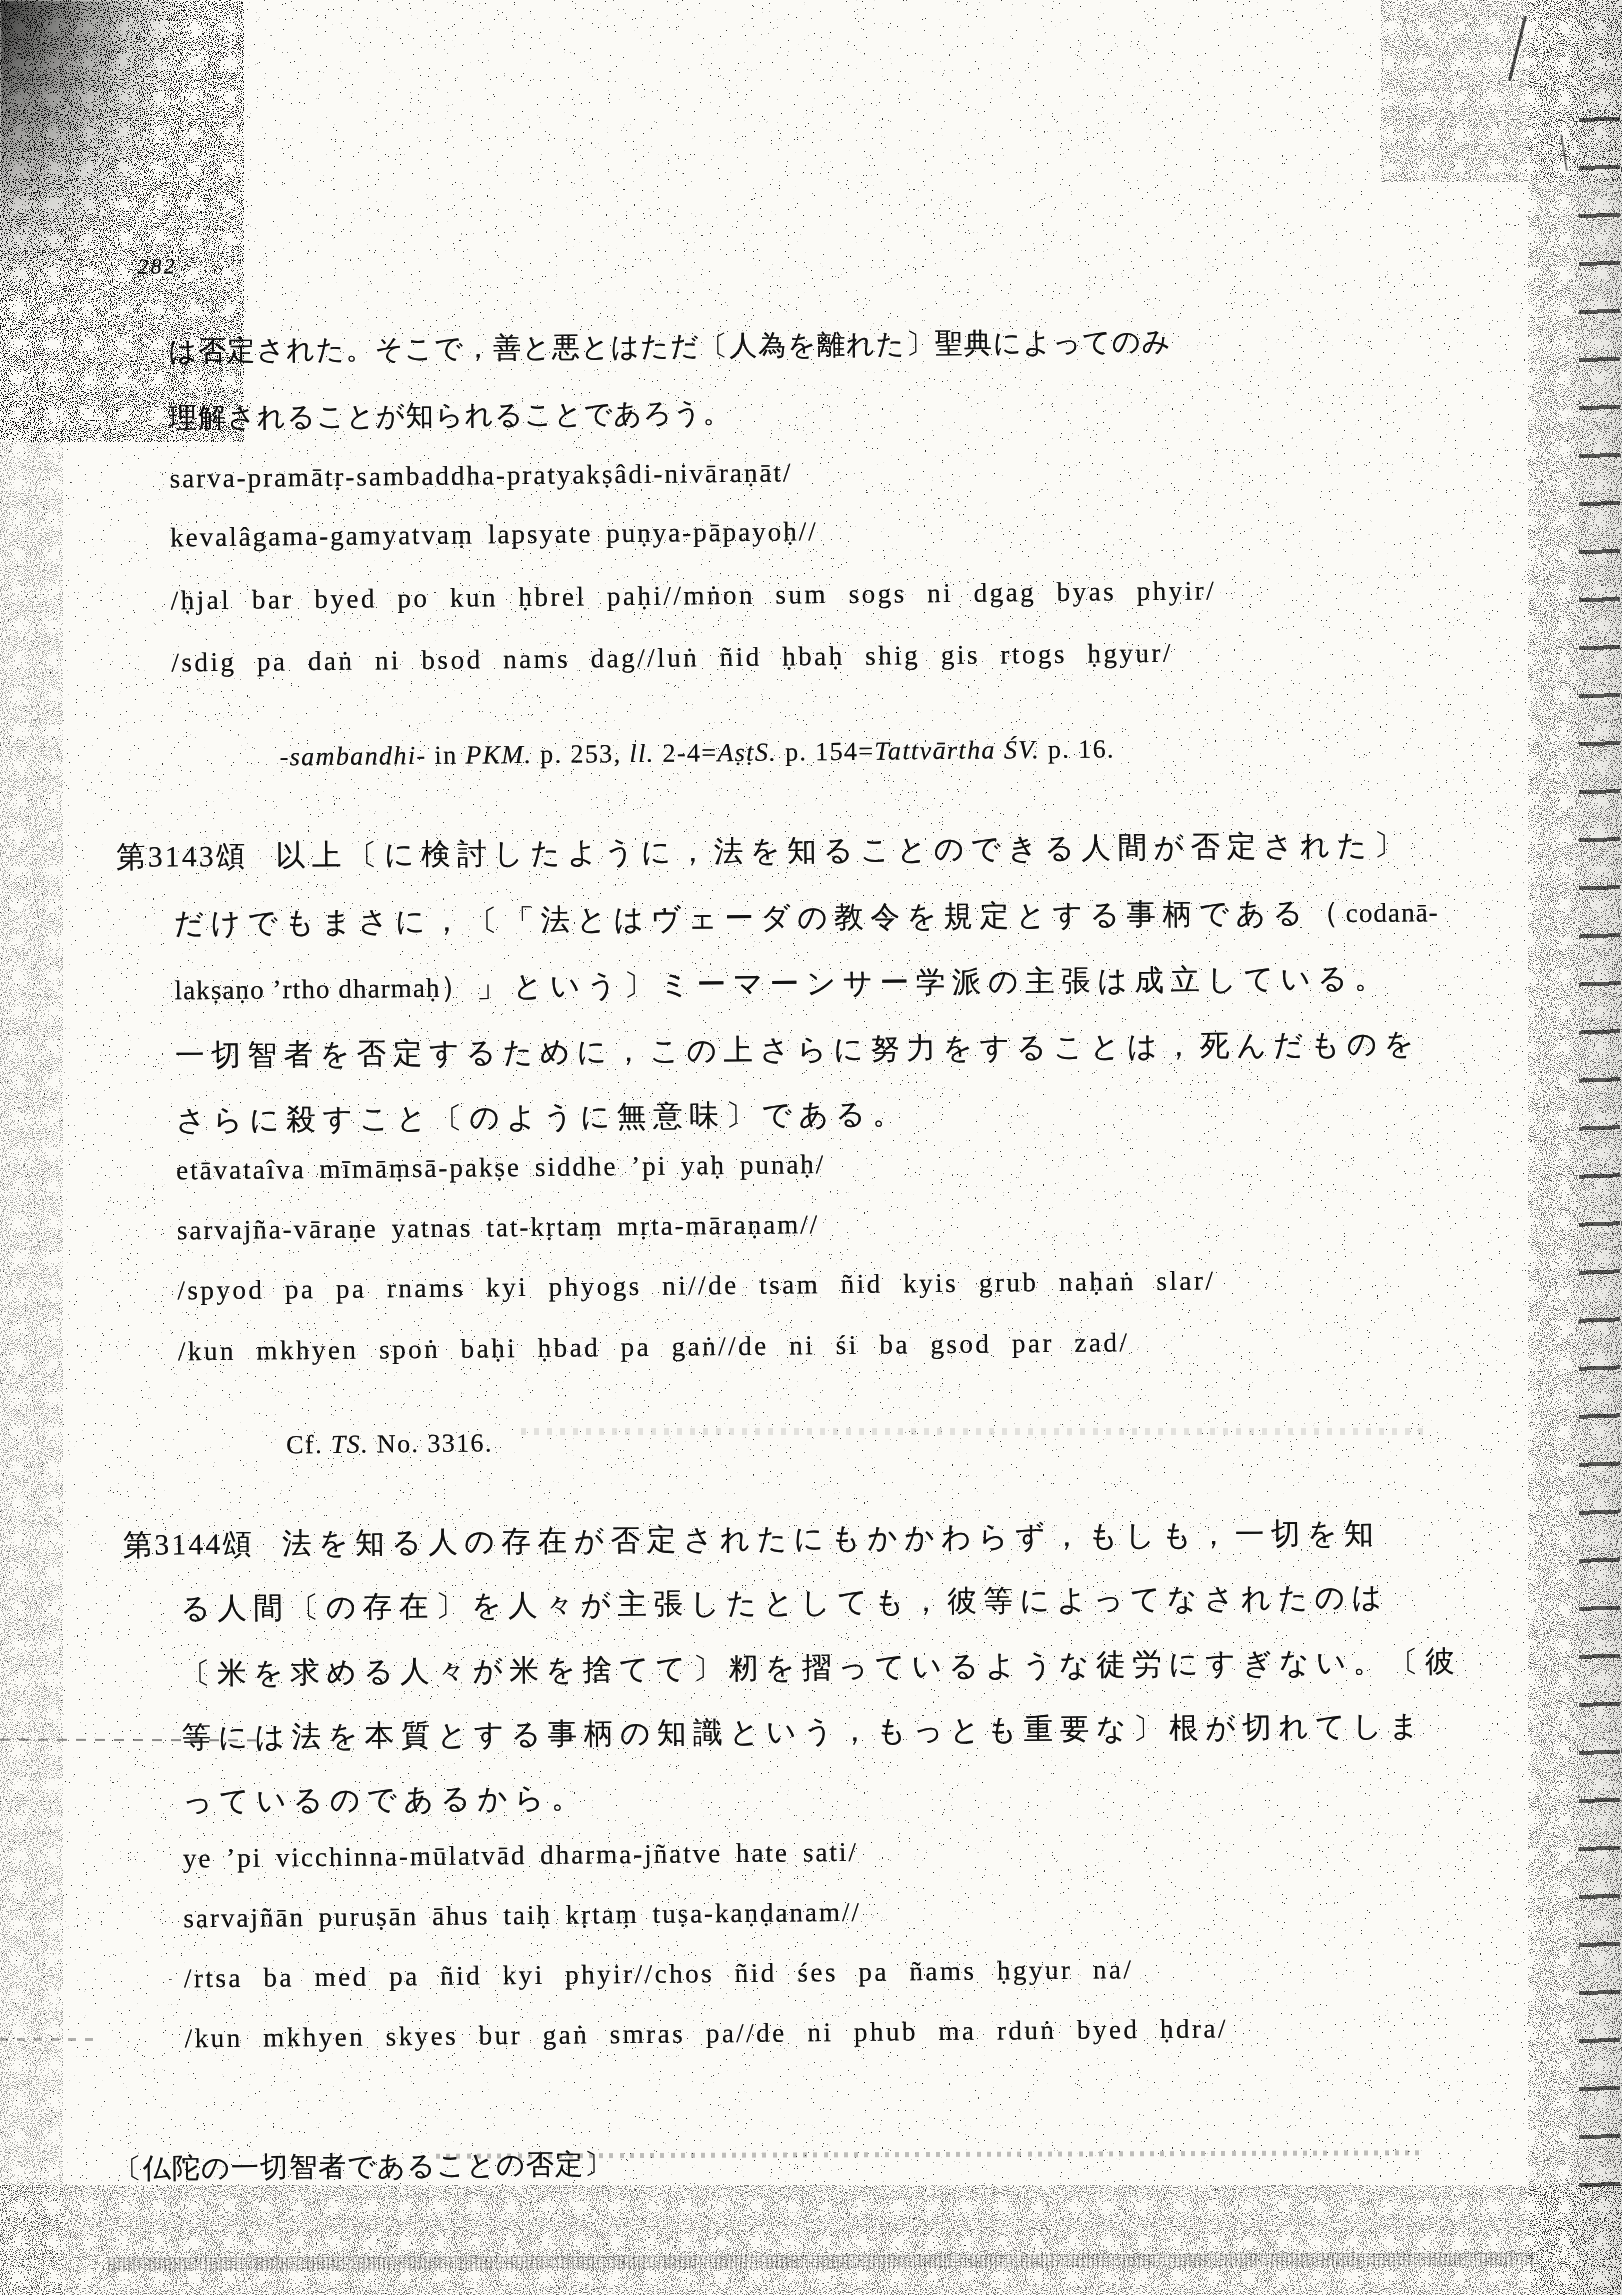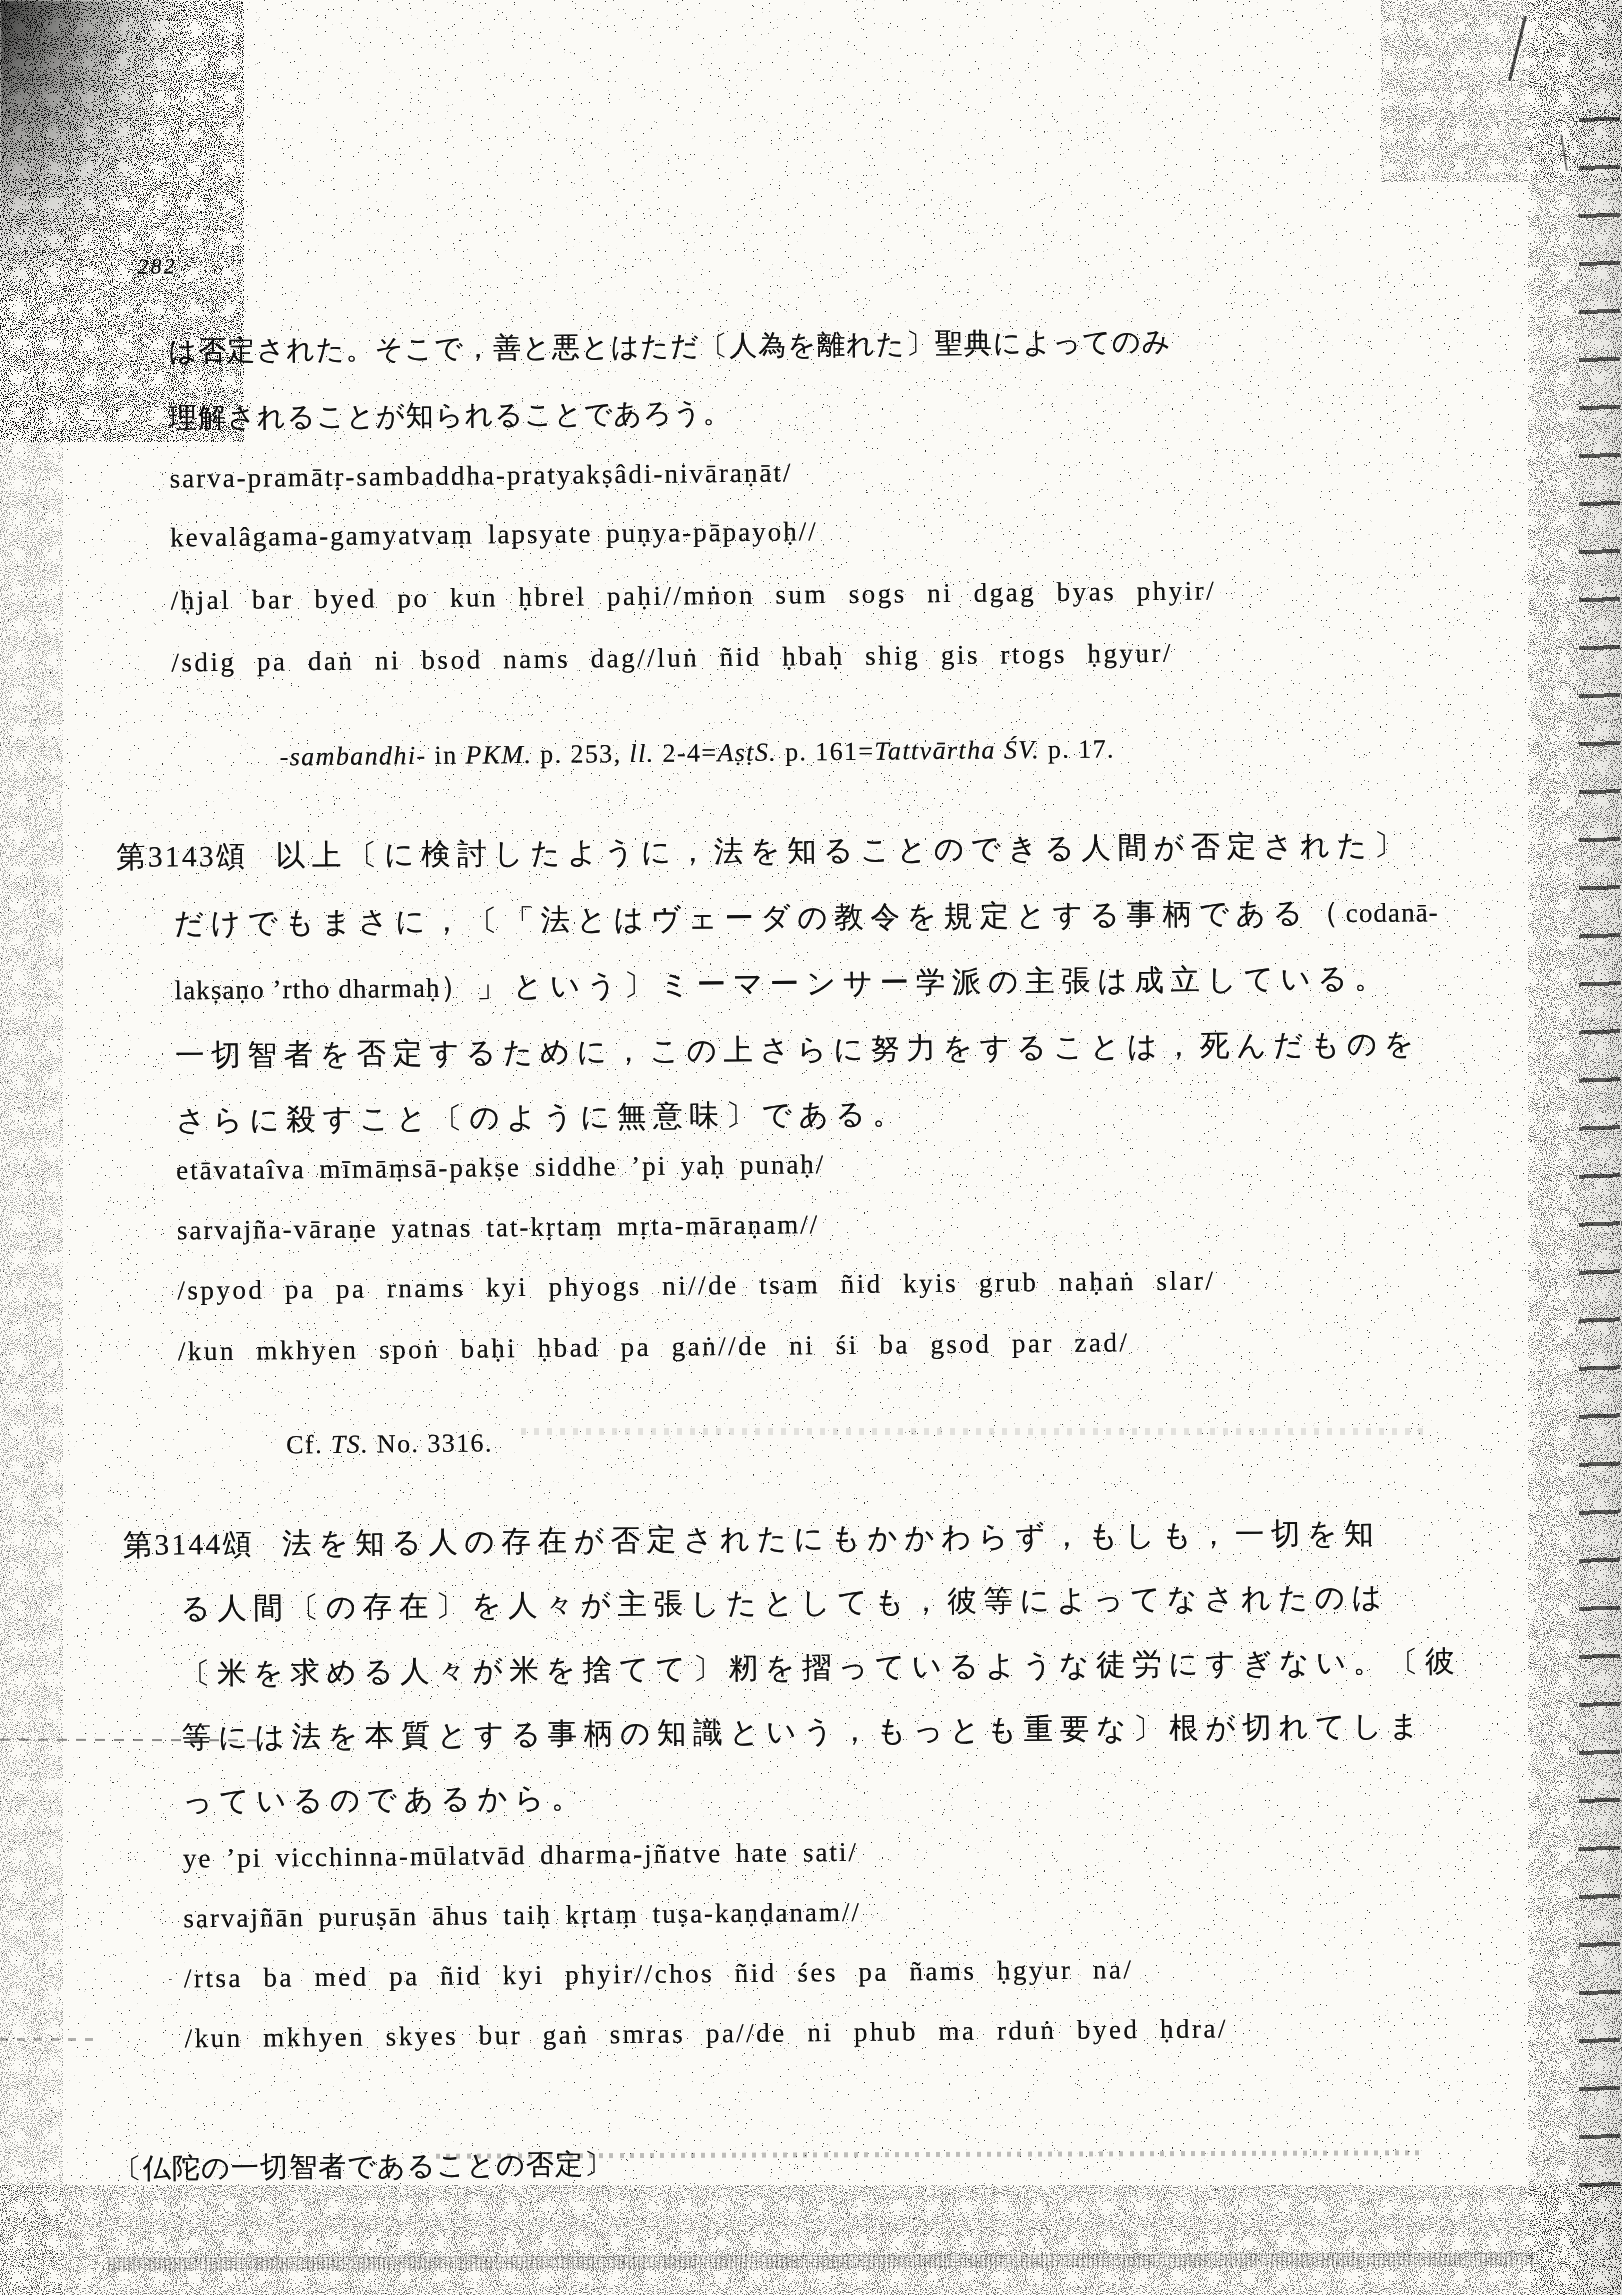--- a/index.html
+++ b/index.html
@@ -76,21 +76,21 @@
 
     <div class="pageno">282</div>
 
     <div class="line jp-tight" style="top:334px">は否定された。そこで，善と悪とはただ〔人為を離れた〕聖典によってのみ</div>
     <div class="line jp-tight" style="top:401px">理解されることが知られることであろう。</div>
     <div class="line skt" style="top:465px">sarva-pramātṛ-sambaddha-pratyakṣâdi-nivāraṇāt/</div>
     <div class="line skt" style="top:524px">kevalâgama-gamyatvaṃ lapsyate puṇya-pāpayoḥ//</div>
     <div class="line tib" style="top:587px">/ḥjal bar byed po kun ḥbrel paḥi//mṅon sum sogs ni dgag byas phyir/</div>
     <div class="line tib" style="top:649px">/sdig pa daṅ ni bsod nams dag//luṅ ñid ḥbaḥ shig gis rtogs ḥgyur/</div>
     <div class="line ref" style="top:715px;left:225px">
-      <i>-sambandhi-</i><span> in </span><i>PKM.</i><span> p. 253, </span><i>ll.</i><span> 2-4=</span><i>AṣṭS.</i><span> p. 161=</span><i>Tattvārtha ŚV.</i><span> p. 17.</span>
+      <i>-sambandhi-</i><span> in </span><i>PKM.</i><span> p. 253, </span><i>ll.</i><span> 2-4=</span><i>AṣṭS.</i><span> p. 154=</span><i>Tattvārtha ŚV.</i><span> p. 16.</span>
     </div>
 
     <div class="line jp row" style="top:839px;left:108px">
       <span class="vlabel">第3143頌</span><span>以上〔に検討したように，法を知ることのできる人間が否定された〕</span>
     </div>
     <div class="line jp" style="top:906px"><span>だけでもまさに，〔「法とはヴェーダの教令を規定とする事柄である（</span><span class="lat">codanā-</span></div>
     <div class="line jp" style="top:972px"><span class="lat">lakṣaṇo ’rtho dharmaḥ</span><span>）」という〕ミーマーンサー学派の主張は成立している。</span></div>
     <div class="line jp" style="top:1038px">一切智者を否定するために，この上さらに努力をすることは，死んだものを</div>
     <div class="line jp" style="top:1103px">さらに殺すこと〔のように無意味〕である。</div>
     <div class="line skt" style="top:1157px">etāvataîva mīmāṃsā-pakṣe siddhe ’pi yaḥ punaḥ/</div>

